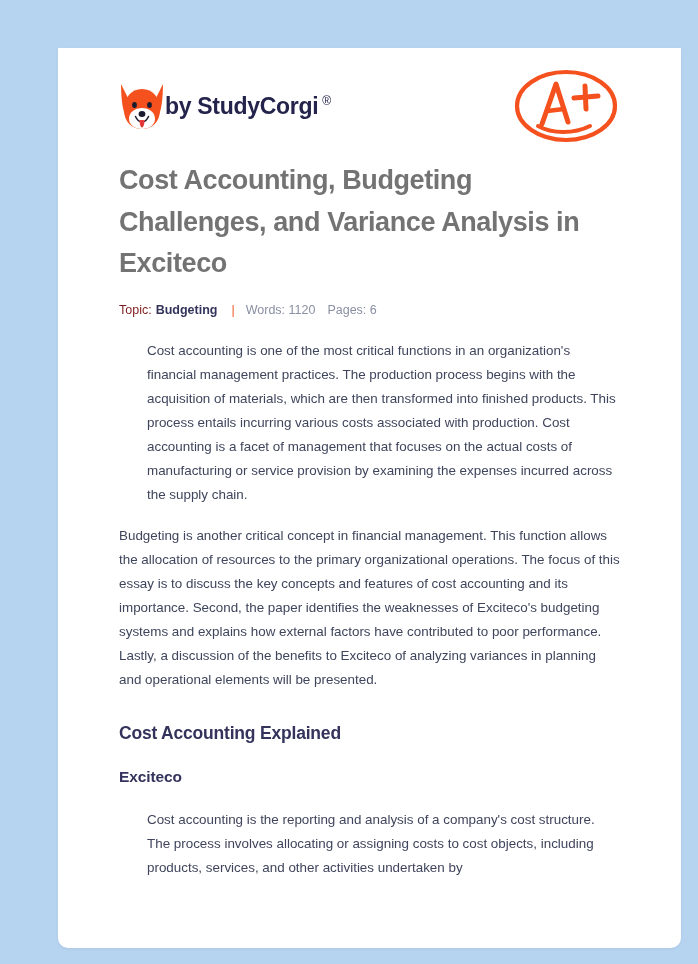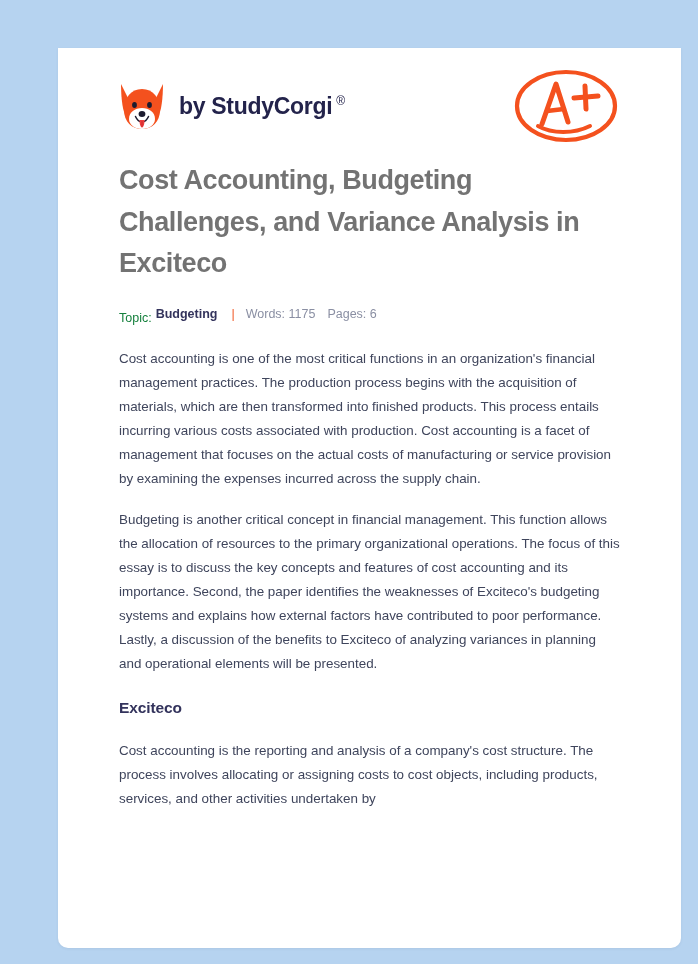--- a/index.html
+++ b/index.html
@@ -34,21 +34,20 @@
   .brand-bar {
     display: flex;
     align-items: center;
     justify-content: space-between;
     height: 104px;
     padding-top: 6px;
   }
   .brand-left {
     display: flex;
     align-items: center;
-    gap: 14px;
   }
   .corgi-logo {
     width: 46px;
     height: 50px;
     display: block;
     flex: none;
   }
   .brand-name {
     font-size: 23px;
     font-weight: bold;
@@ -88,21 +87,21 @@
   
   .meta-row {
     margin-top: 16px;
     font-size: 12.5px;
     color: #8a8fa3;
     display: flex;
     align-items: center;
     flex-wrap: wrap;
     line-height: 18px;
   }
-  .meta-label { color: #15803d; margin-top: 8px; }
+  .meta-label { color: #7f1d1d; }
   .meta-value-strong {
     color: #33335c;
     font-weight: bold;
     margin-left: 4px;
   }
   .meta-sep {
     color: #f15a29;
     margin: 0 11px 0 14px;
     font-weight: normal;
   }
@@ -125,21 +124,21 @@
     letter-spacing: -0.1px;
     line-height: 22px;
   }
 
   p.body-p {
     font-size: 13.4px;
     line-height: 24px;
     color: #3f455c;
     margin: 17px 0 0 0;
   }
-  p.body-p.first-after-h { margin-top: 20px; }
+  p.body-p.first-after-h { margin-top: 20px; margin-left: 28px; }
 </style>
 </head>
 <body>
 
 <div class="page-sheet">
   <div class="content-wrap">
 
     <div class="brand-bar">
 
       <div class="brand-left">
@@ -184,25 +183,26 @@
         <path d="M26 62 C40 70 62 70 78 62" stroke="#f4511e" stroke-width="4" fill="none" stroke-linecap="round"></path>
       </svg>
     </div>
 
     <h1 class="doc-title">Cost Accounting, Budgeting Challenges, and Variance Analysis in Exciteco</h1>
 
     <div class="meta-row">
       <span class="meta-label">Topic:</span>
       <span class="meta-value-strong">Budgeting</span>
       <span class="meta-sep">|</span>
-      <span class="meta-chunk">Words: 1175</span>
+      <span class="meta-chunk">Words: 1120</span>
       <span class="meta-chunk">Pages: 6</span>
     </div>
 
     <p class="body-p first-after-h">Cost accounting is one of the most critical functions in an organization's financial management practices. The production process begins with the acquisition of materials, which are then transformed into finished products. This process entails incurring various costs associated with production. Cost accounting is a facet of management that focuses on the actual costs of manufacturing or service provision by examining the expenses incurred across the supply chain.</p>
     <p class="body-p">Budgeting is another critical concept in financial management. This function allows the allocation of resources to the primary organizational operations. The focus of this essay is to discuss the key concepts and features of cost accounting and its importance. Second, the paper identifies the weaknesses of Exciteco's budgeting systems and explains how external factors have contributed to poor performance. Lastly, a discussion of the benefits to Exciteco of analyzing variances in planning and operational elements will be presented.</p>
 
+    <h2 class="sec-h2">Cost Accounting Explained</h2>
 
     <h3 class="sec-h3">Exciteco</h3>
     <p class="body-p first-after-h">Cost accounting is the reporting and analysis of a company's cost structure. The process involves allocating or assigning costs to cost objects, including products, services, and other activities undertaken by</p>
 
   </div>
 </div>
 
 </body></html>

